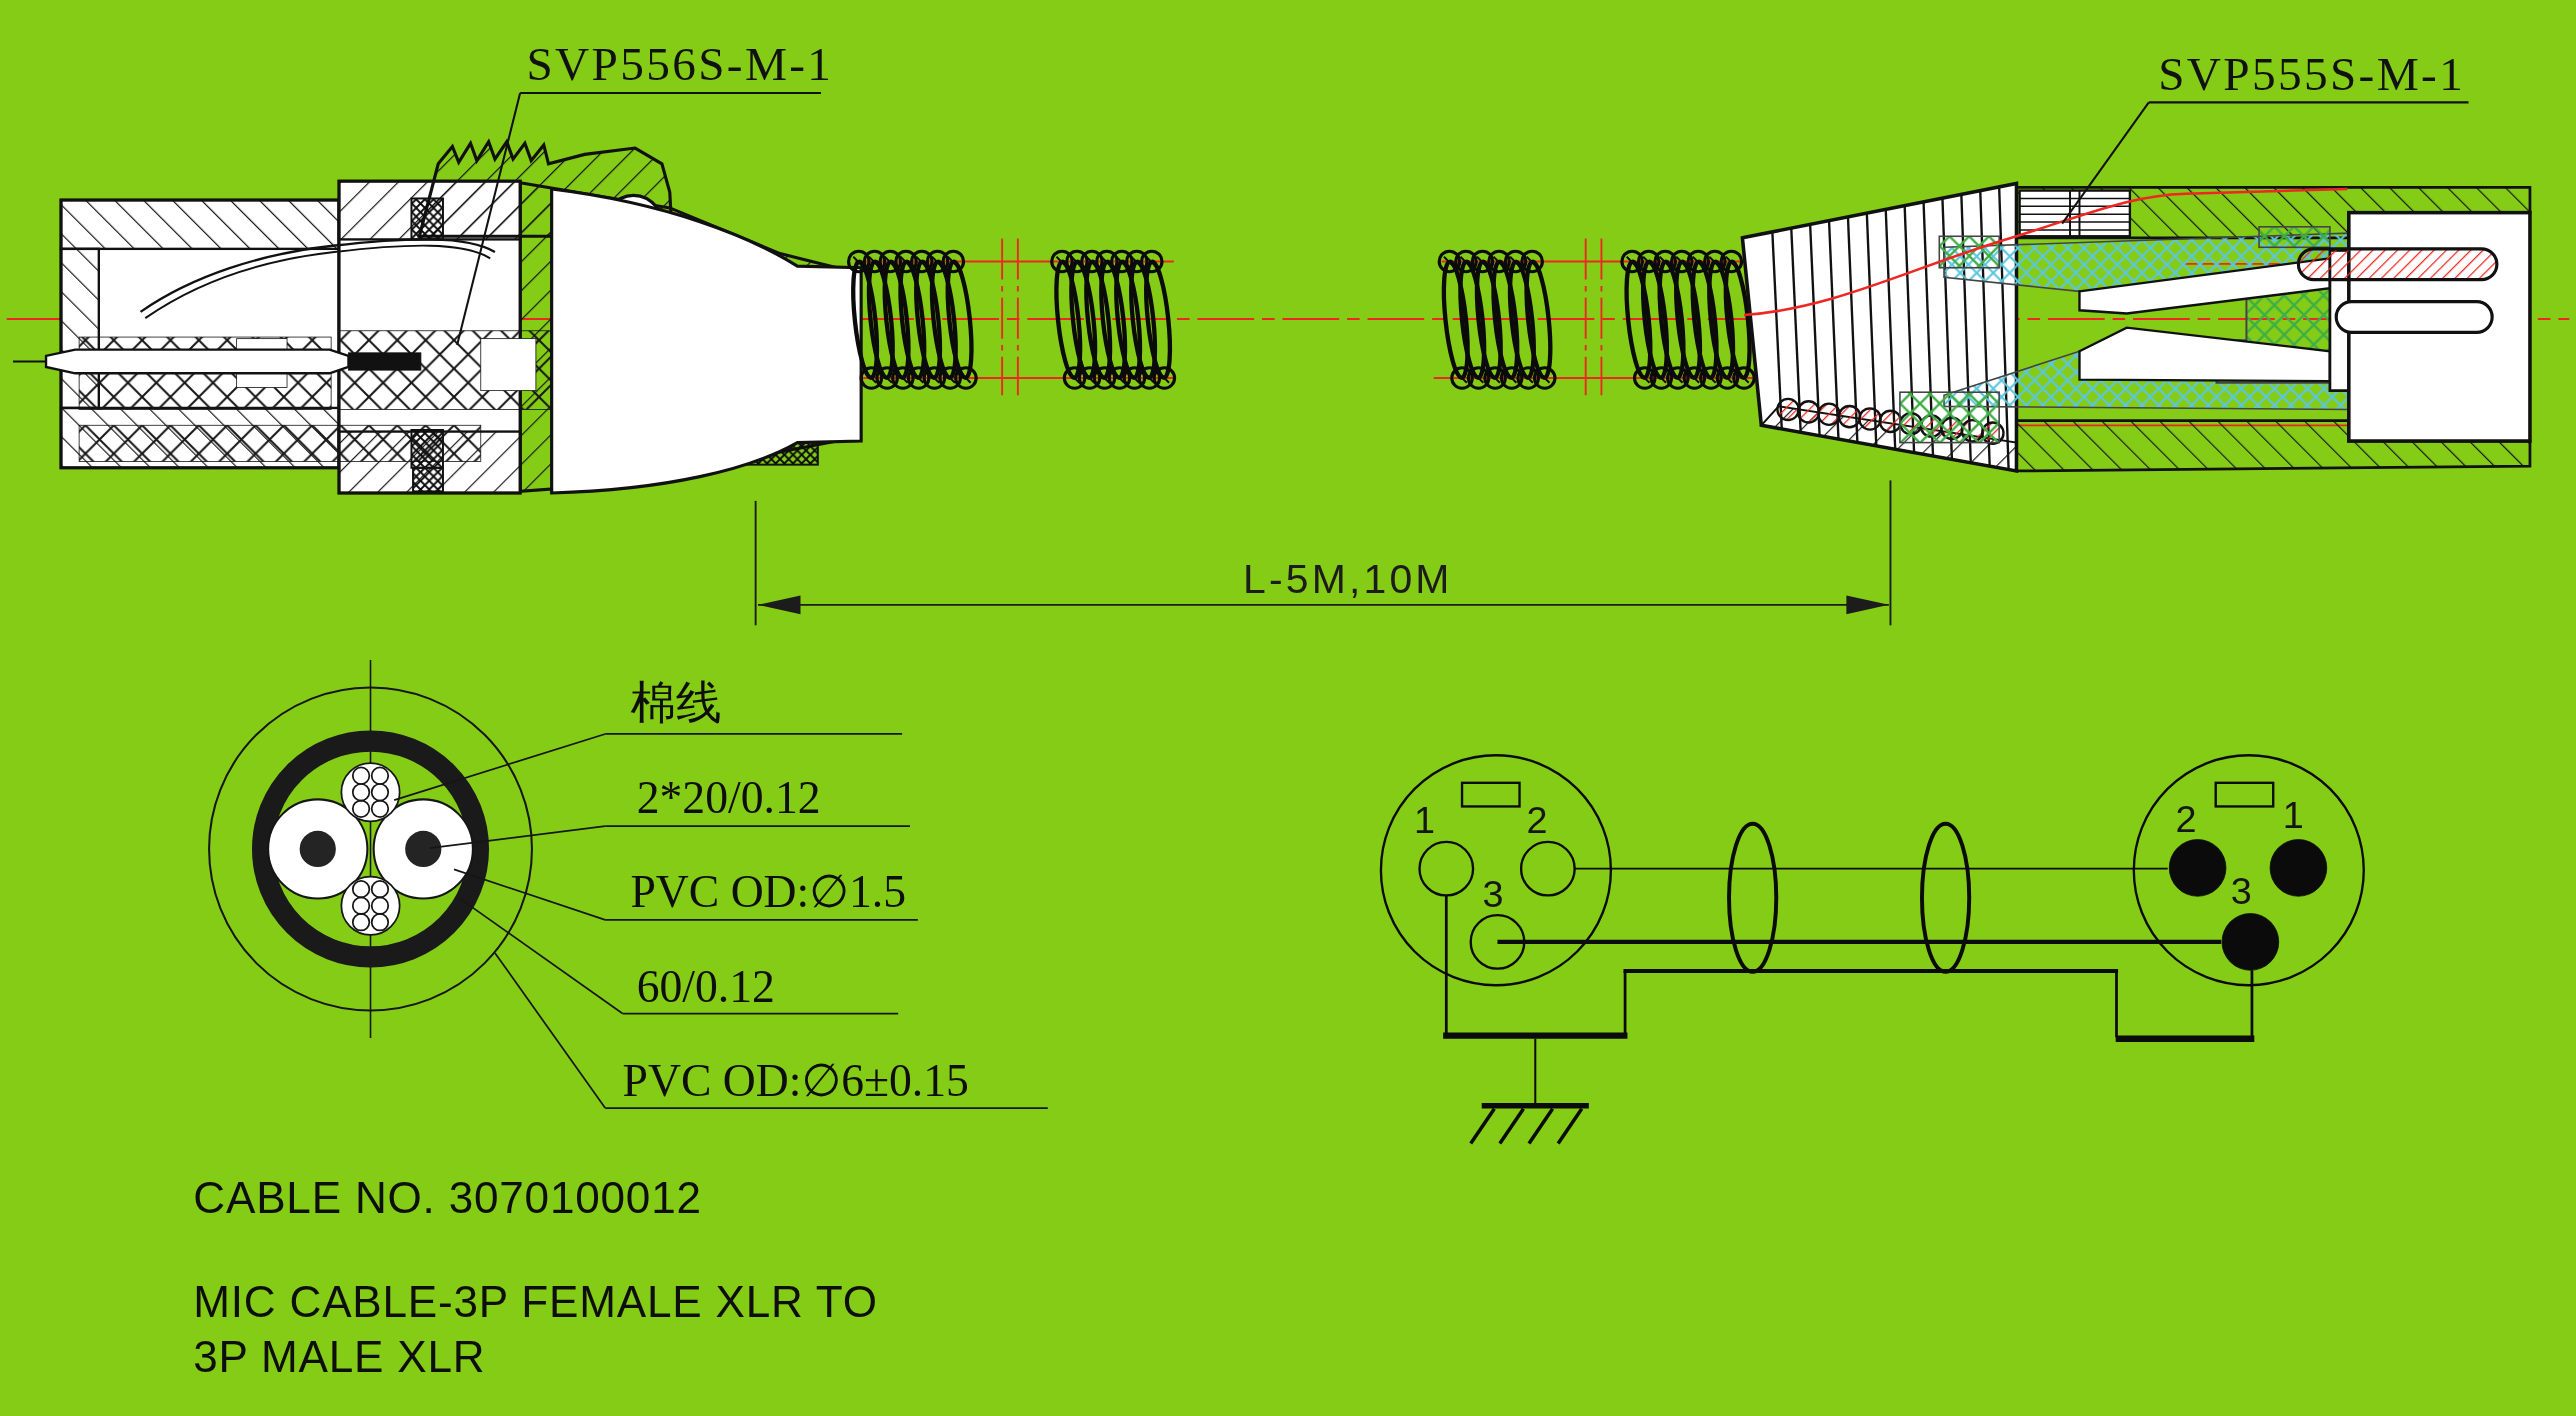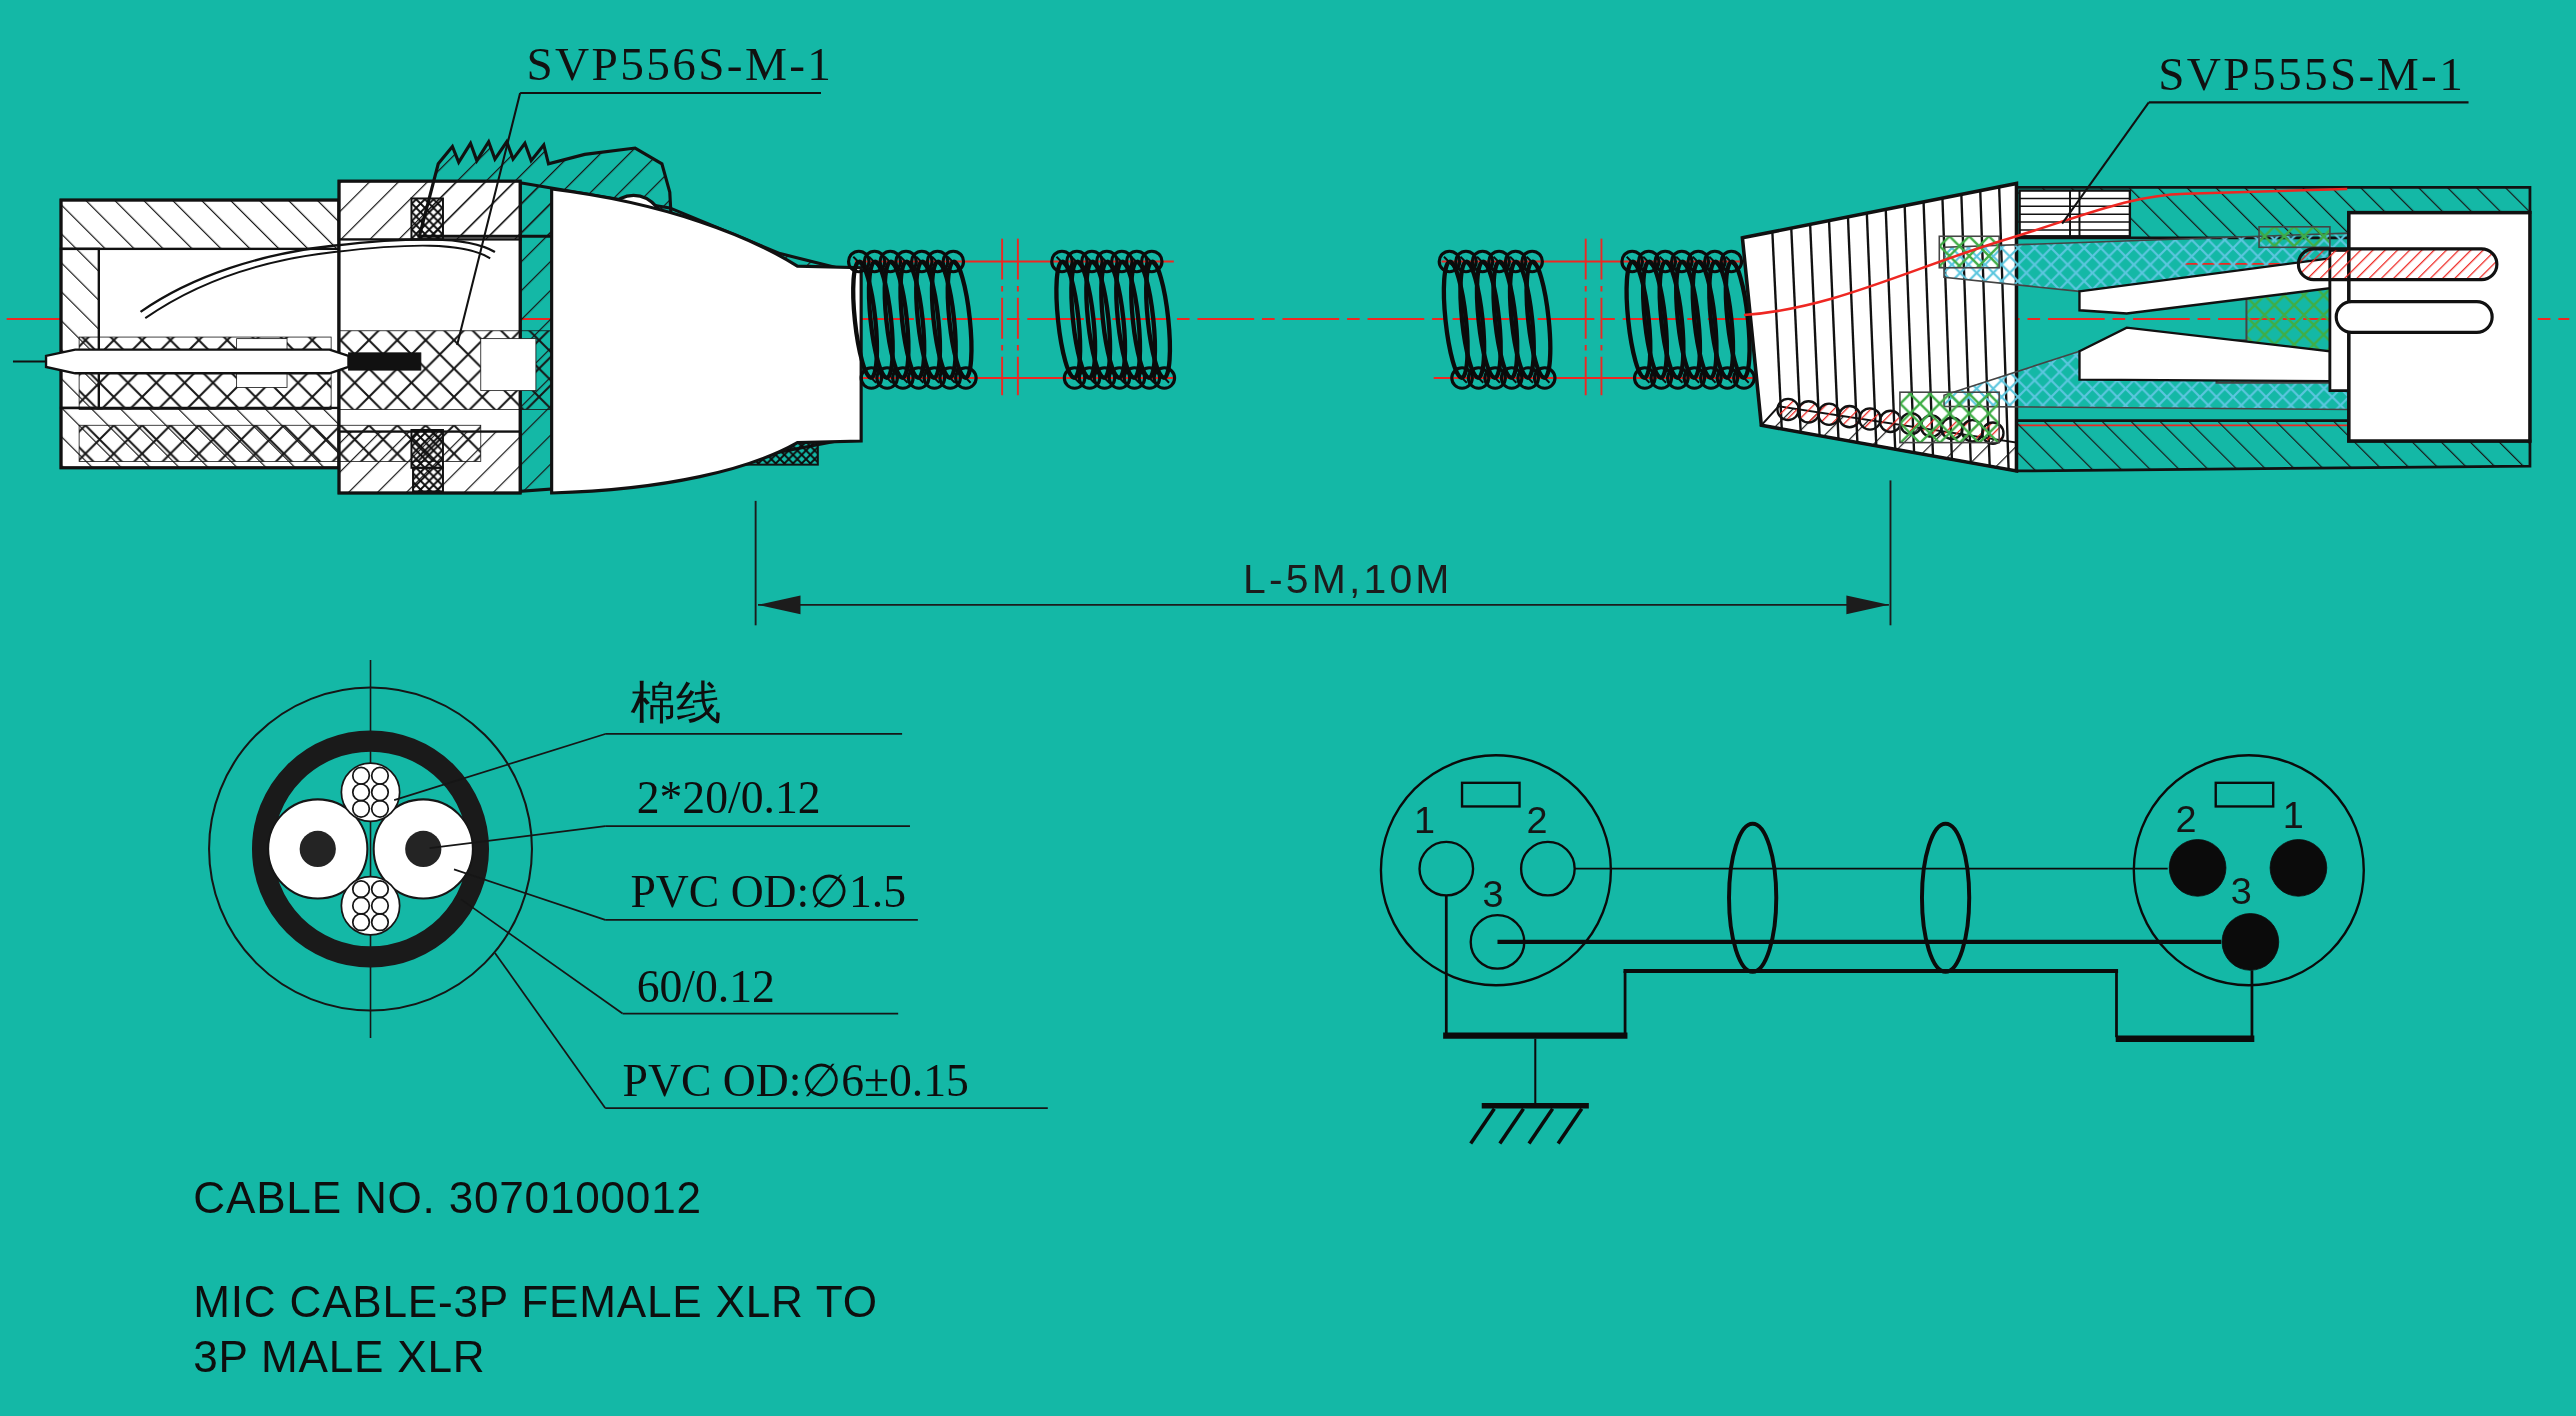--- a/index.html
+++ b/index.html
@@ -1,16 +1,16 @@
 <!DOCTYPE html>
 <html style="font-size:12.6px"><head>
 <meta charset="utf-8">
 <style>
   html,body{margin:0;padding:0;background:#fcfcfc;}
-  .canvas{position:relative;width:2576px;height:1416px;background:#14b8a6;overflow:hidden;
+  .canvas{position:relative;width:2576px;height:1416px;background:#84cc16;overflow:hidden;
           font-family:"Liberation Sans", sans-serif;}
   svg{display:block}
   text{fill:#111;}
   .serifLbl{font-family:"Liberation Serif","DejaVu Serif",serif;font-size:60px;letter-spacing:3px;}
   .cadTxt{font-family:"Liberation Sans","DejaVu Sans",sans-serif;font-size:52px;letter-spacing:4px;fill:#1c1c1c;}
   .pinNum{font-family:"Liberation Sans","DejaVu Sans",sans-serif;font-size:48px;fill:#161616;}
   .noteTxt{font-family:"Liberation Sans","DejaVu Sans",sans-serif;font-size:56px;fill:#0e0e0e;letter-spacing:1px;}
   .csLbl{font-family:"Liberation Serif","DejaVu Serif",serif;font-size:58px;fill:#0e0e0e;}
 </style>
 </head>

